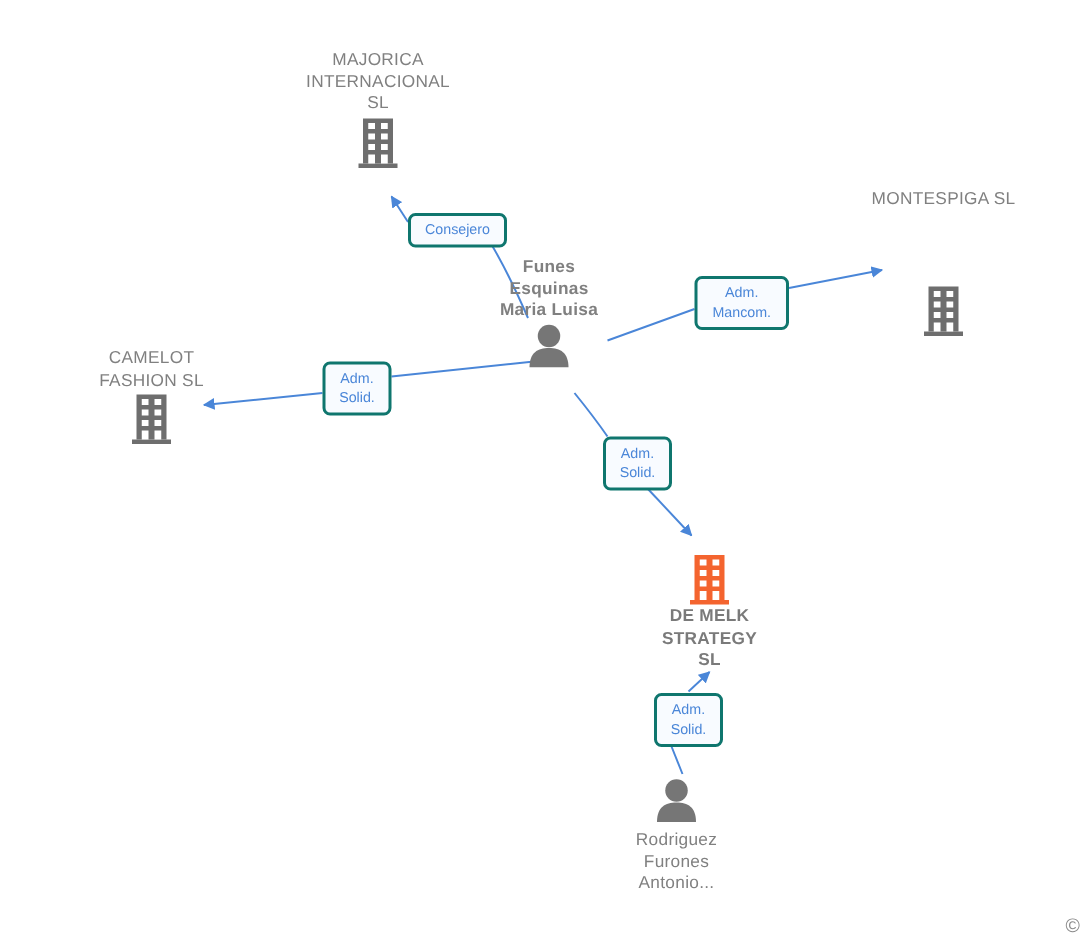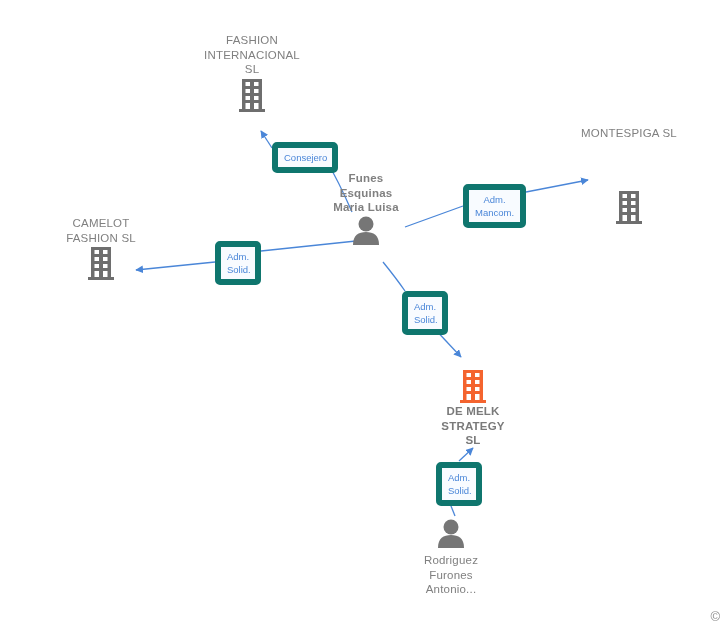--- a/index.html
+++ b/index.html
@@ -47,21 +47,21 @@
   .node-label.focus {
     font-weight: bold;
     color: #7a7a7a;
   }
   .icon-wrap {
     display: block;
     line-height: 0;
   }
   .edge-label {
     position: absolute;
-    border: 6px solid #0f766e;
+    border: 2px solid #0f766e;
     border-radius: 5px;
     background: #f8fbff;
     color: #4a86d8;
     font-size: 9.5px;
     line-height: 13px;
     text-align: center;
     padding: 3px 6px;
     white-space: pre-line;
     box-sizing: border-box;
   }
@@ -112,21 +112,21 @@
     <path d="M 215 262 L 136 270" fill="none" stroke="#4a86d8" stroke-width="1.3" marker-end="url(#arrow)"></path>
 
     <path d="M 383 262 Q 396 278 405 291" fill="none" stroke="#4a86d8" stroke-width="1.3"></path>
     <path d="M 432 326 L 461 357" fill="none" stroke="#4a86d8" stroke-width="1.3" marker-end="url(#arrow)"></path>
 
     <path d="M 455 516 L 447 496" fill="none" stroke="#4a86d8" stroke-width="1.3"></path>
     <path d="M 459 461 L 473 448" fill="none" stroke="#4a86d8" stroke-width="1.3" marker-end="url(#arrow)"></path>
   </svg>
 
   <div class="node" style="left:252px; top:33px;">
-    <div class="node-label company">FASHION
+    <div class="node-label company">MAJORICA
 INTERNACIONAL
 SL</div>
     <span class="icon-wrap">
       <svg width="30" height="36" viewBox="0 0 30 36">
         <rect x="5" y="2" width="20" height="30" fill="#6e6e6e"></rect>
         <rect x="2" y="32" width="26" height="3" fill="#6e6e6e"></rect>
         <rect x="8.5" y="5" width="4.5" height="4" fill="#ffffff"></rect>
         <rect x="17" y="5" width="4.5" height="4" fill="#ffffff"></rect>
         <rect x="8.5" y="12" width="4.5" height="4" fill="#ffffff"></rect>
         <rect x="17" y="12" width="4.5" height="4" fill="#ffffff"></rect>
@@ -149,21 +149,21 @@
         <rect x="8.5" y="12" width="4.5" height="4" fill="#ffffff"></rect>
         <rect x="17" y="12" width="4.5" height="4" fill="#ffffff"></rect>
         <rect x="8.5" y="19" width="4.5" height="4" fill="#ffffff"></rect>
         <rect x="17" y="19" width="4.5" height="4" fill="#ffffff"></rect>
         <rect x="8.5" y="26" width="4.5" height="6" fill="#ffffff"></rect>
         <rect x="17" y="26" width="4.5" height="6" fill="#ffffff"></rect>
       </svg>
     </span>
   </div>
 
-  <div class="node" style="left:101px; top:216px;">
+  <div class="node" style="left:101px; top:232px;">
     <div class="node-label company">CAMELOT
 FASHION  SL</div>
     <span class="icon-wrap">
       <svg width="30" height="36" viewBox="0 0 30 36">
         <rect x="5" y="2" width="20" height="30" fill="#6e6e6e"></rect>
         <rect x="2" y="32" width="26" height="3" fill="#6e6e6e"></rect>
         <rect x="8.5" y="5" width="4.5" height="4" fill="#ffffff"></rect>
         <rect x="17" y="5" width="4.5" height="4" fill="#ffffff"></rect>
         <rect x="8.5" y="12" width="4.5" height="4" fill="#ffffff"></rect>
         <rect x="17" y="12" width="4.5" height="4" fill="#ffffff"></rect>

